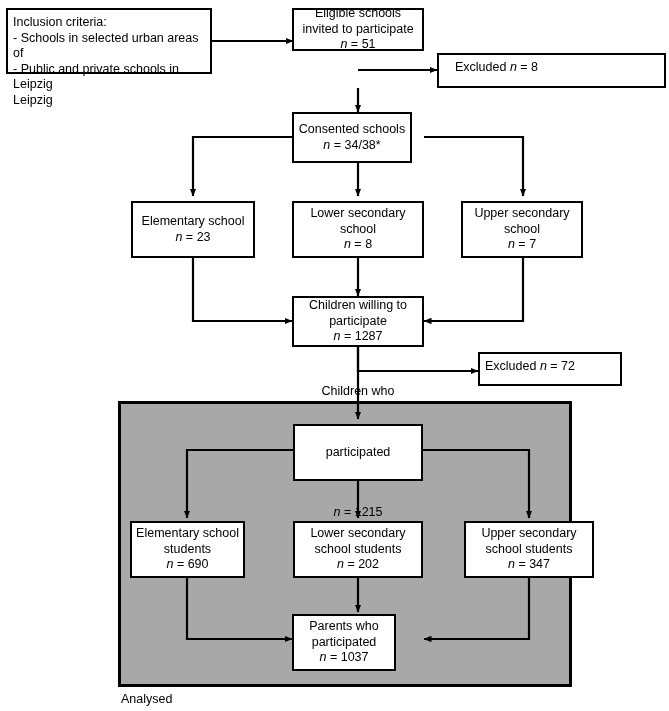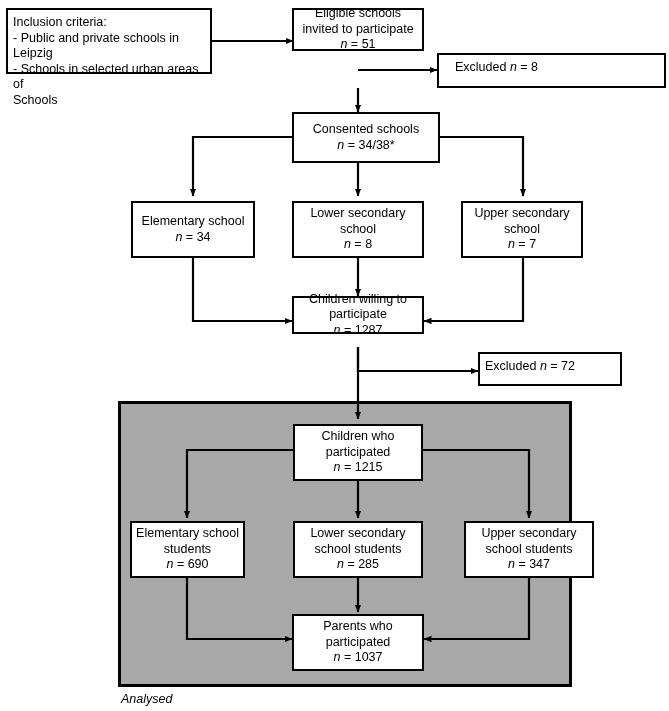--- a/index.html
+++ b/index.html
@@ -122,92 +122,92 @@
       <path d="M423,450 L529,450 L529,518" marker-end="url(#arrow)"></path>
 
       <path d="M187,578 L187,639 L292,639" marker-end="url(#arrow)"></path>
       <path d="M358,578 L358,612" marker-end="url(#arrow)"></path>
       <path d="M529,578 L529,639 L424,639" marker-end="url(#arrow)"></path>
     </g>
   </svg>
 
   <div class="node left" style="left:6px; top:8px; width:206px; height:66px;">
     <span class="ln">Inclusion criteria:</span>
+    <span class="ln">- Schools in selected urban areas of</span>
     <span class="ln">- Public and private schools in Leipzig</span>
-    <span class="ln">- Schools in selected urban areas of</span>
-    <span class="ln">Schools</span>
+    <span class="ln">Leipzig</span>
   </div>
 
   <div class="node" style="left:292px; top:8px; width:132px; height:43px;">
     <span class="ln">Eligible schools</span>
     <span class="ln">invited to participate</span>
     <span class="nval"><i>n</i> = <span>51</span></span>
   </div>
 
   <div class="node left" style="left:437px; top:53px; width:229px; height:35px;padding-left:16px;">
     <span class="ln">Excluded <i>n</i> = <span>8</span></span>
   </div>
 
-  <div class="node" style="left:292px; top:112px; width:148px; height:51px;">
+  <div class="node" style="left:292px; top:112px; width:120px; height:51px;">
     <span class="ln">Consented schools</span>
     <span class="nval"><i>n</i> = <span>34/38*</span></span>
   </div>
 
   <div class="node" style="left:131px; top:201px; width:124px; height:57px;">
     <span class="ln">Elementary school</span>
-    <span class="nval"><i>n</i> = <span>34</span></span>
+    <span class="nval"><i>n</i> = <span>23</span></span>
   </div>
 
   <div class="node" style="left:292px; top:201px; width:132px; height:57px;">
     <span class="ln">Lower secondary</span>
     <span class="ln">school</span>
     <span class="nval"><i>n</i> = <span>8</span></span>
   </div>
 
   <div class="node" style="left:461px; top:201px; width:122px; height:57px;">
     <span class="ln">Upper secondary</span>
     <span class="ln">school</span>
     <span class="nval"><i>n</i> = <span>7</span></span>
   </div>
 
-  <div class="node" style="left:292px; top:296px; width:132px; height:38px;">
+  <div class="node" style="left:292px; top:296px; width:132px; height:51px;">
     <span class="ln">Children willing to</span>
     <span class="ln">participate</span>
     <span class="nval"><i>n</i> = <span>1287</span></span>
   </div>
 
   <div class="node left" style="left:478px; top:352px; width:144px; height:34px;">
     <span class="ln">Excluded <i>n</i> = <span>72</span></span>
   </div>
 
-  <div class="node" style="left:293px; top:424px; width:130px; height:57px;">
+  <div class="node" style="left:293px; top:424px; width:130px; height:57px;gap:45px;">
     <span class="ln">Children who</span>
     <span class="ln">participated</span>
     <span class="nval"><i>n</i> = <span>1215</span></span>
   </div>
 
   <div class="node" style="left:130px; top:521px; width:115px; height:57px;">
     <span class="ln">Elementary school</span>
     <span class="ln">students</span>
     <span class="nval"><i>n</i> = <span>690</span></span>
   </div>
 
   <div class="node" style="left:293px; top:521px; width:130px; height:57px;">
     <span class="ln">Lower secondary</span>
     <span class="ln">school students</span>
-    <span class="nval"><i>n</i> = <span>285</span></span>
+    <span class="nval"><i>n</i> = <span>202</span></span>
   </div>
 
   <div class="node" style="left:464px; top:521px; width:130px; height:57px;">
     <span class="ln">Upper secondary</span>
     <span class="ln">school students</span>
     <span class="nval"><i>n</i> = <span>347</span></span>
   </div>
 
-  <div class="node" style="left:292px; top:614px; width:132px; height:57px;">
+  <div class="node" style="left:292px; top:614px; width:104px; height:57px;">
     <span class="ln">Parents who</span>
     <span class="ln">participated</span>
     <span class="nval"><i>n</i> = <span>1037</span></span>
   </div>
 
-  <div class="caption" style="left:121px; top:692px;font-style:italic;">Analysed</div>
+  <div class="caption" style="left:121px; top:692px;">Analysed</div>
 
 </div>
 
 </body></html>

